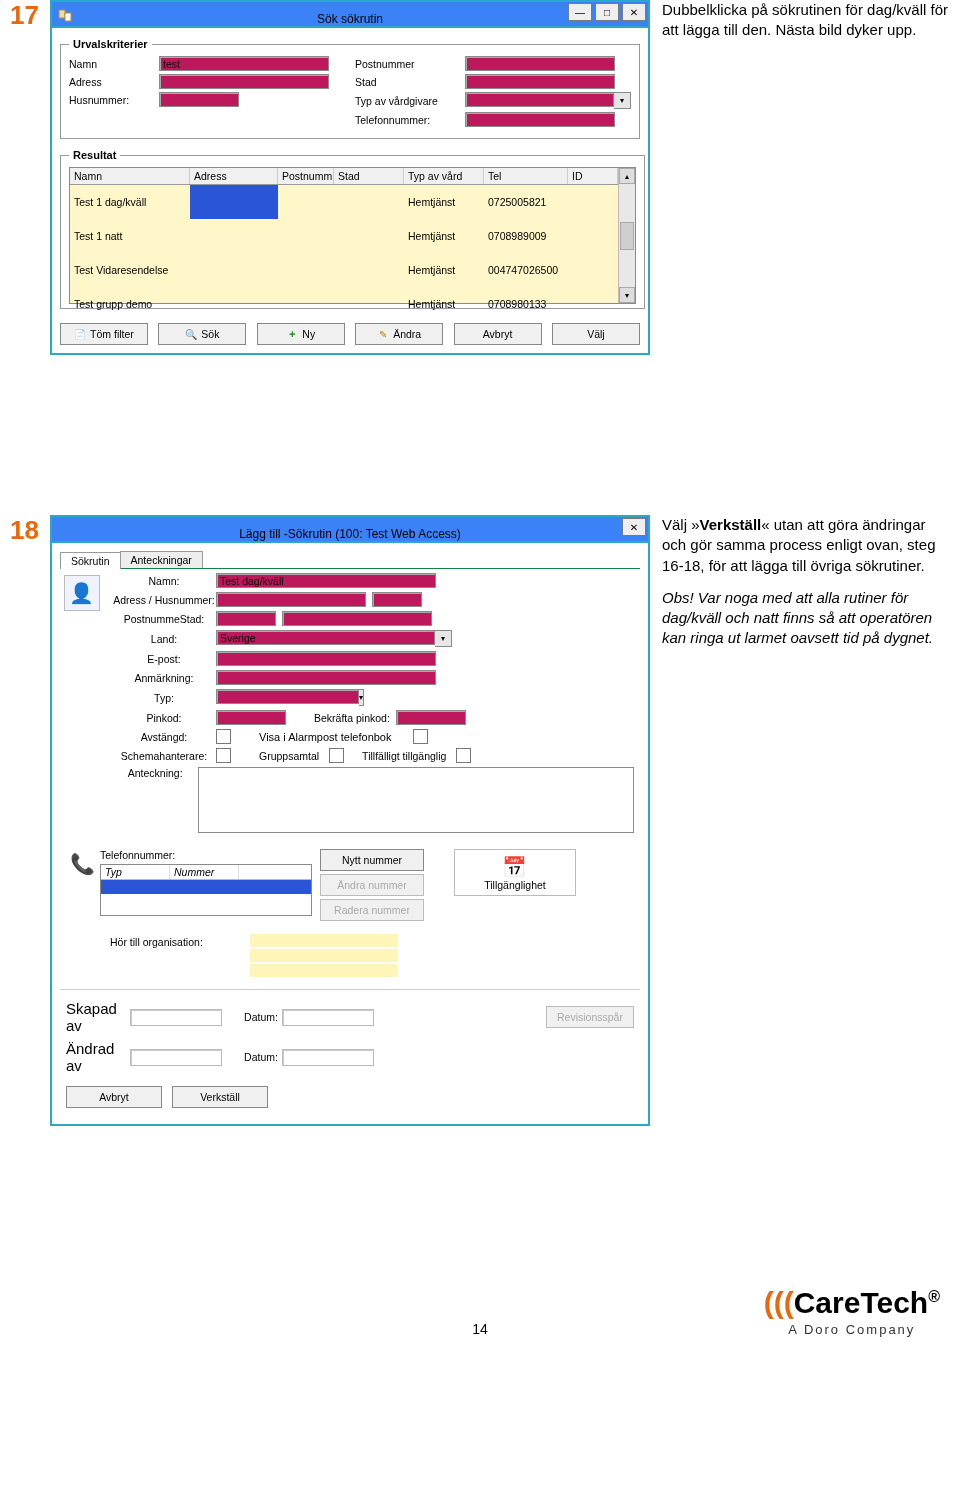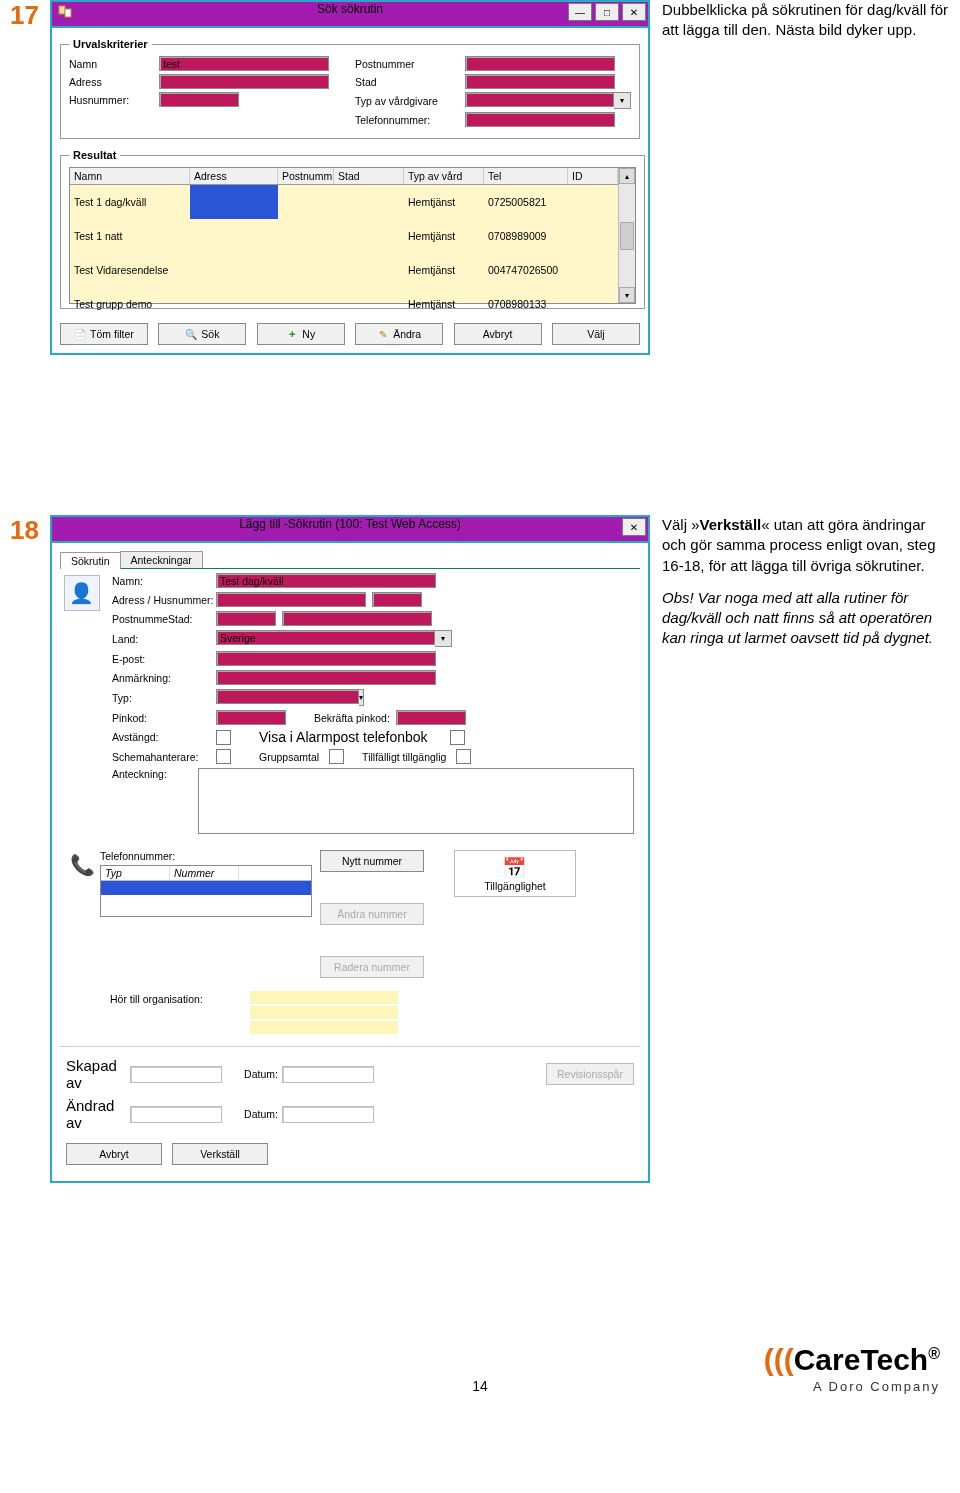--- a/index.html
+++ b/index.html
@@ -44,24 +44,24 @@
   
   .win {
     border: 2px solid #2aa8c9;
     background: #fff;
     font-size: 10.5px;
     color: #000;
     width: 596px;
   }
   .titlebar {
     height: 24px;
-    background: #a21caf;
+    background: #3b82f6;
     border-bottom: 2px solid #2aa8c9;
     display: flex;
-    align-items: flex-start;
+    align-items: flex-end;
     position: relative;
   }
   .titlebar .app-icon {
     width: 20px; height: 20px;
     margin-left: 3px;
     display:flex; align-items:center; justify-content:center;
   }
   .titlebar .title {
     position: absolute;
     left: 0; right: 0;
@@ -231,21 +231,21 @@
     display:flex;align-items:center;justify-content:center;font-size:20px;color:#6b88c6;
   }
   .grid2 {
     display:flex;
   }
   .grid2 .left {
     width:44px; padding:6px 4px 0 4px;
   }
   .grid2 .right { flex:1; padding:4px 6px 0 0; }
   .frow2{ display:flex; align-items:center; margin-bottom:4px;}
-  .frow2 .lbl{width:104px;font-size:10.5px;}
+  .frow2 .lbl{width:104px;font-size:10.5px;text-align:center;}
   .frow2 .lbl2{width:110px;font-size:10.5px;}
   .chk{
     width:13px;height:13px;border:1px solid #777;background:#fff;display:inline-block;
   }
   .notes{
     width:100%; height:64px; border:1px solid #8a8a8a; background:#fff;
   }
   .sep{ height:8px; }
   .phone-sect{
     display:flex; align-items:flex-start; padding:4px 6px;
@@ -254,21 +254,21 @@
     width:34px;height:30px;display:flex;align-items:center;justify-content:center;font-size:20px;color:#888;
   }
   .phone-table{
     width:210px;height:50px;border:1px solid #8a8a8a;background:#fff;font-size:10.5px;
   }
   .phone-table .ph-head{
     display:flex;background:#fff;border-bottom:1px solid #bbb;font-style:italic;
   }
   .phone-table .ph-head > div{padding:1px 4px;width:60px;border-right:1px solid #ddd;}
   .phone-btns{
-    display:flex;flex-direction:column;margin-left:8px;gap:28px;
+    display:flex;flex-direction:column;margin-left:8px;
   }
   .phone-btns .btn{min-width:86px;margin-bottom:3px;}
   .phone-btns .btn.disabled{color:#aaa;border-color:#bbb;}
   .avail-box{
     margin-left:30px;border:1px solid #bbb;padding:5px 10px 4px 10px;
     display:flex;flex-direction:column;align-items:center;font-size:10.5px;width:100px;
   }
   .avail-box .ic{font-size:20px;color:#c94b00;}
   .org-row{
     display:flex;align-items:flex-start;padding:6px 6px;
@@ -295,21 +295,21 @@
     align-items:flex-end;
     margin-top: 160px;
     padding-right: 10px;
     position: relative;
   }
   .page-number {
     position:absolute; left:50%; transform:translateX(-50%);
     font-size:14px;
   }
   .logo {
-    text-align:right;
+    text-align:center;
   }
   .logo .brand {
     font-size:30px; font-weight:bold; letter-spacing:0;
   }
   .logo .brand .wave{color:#e8680b;}
   .logo .brand .reg{font-size:16px;vertical-align:super;}
   .logo .tag{font-size:13px;color:#333;letter-spacing:2px;margin-top:2px;}
 </style>
 </head>
 <body>
@@ -534,21 +534,21 @@
               <div class="frow2">
                 <div class="lbl">Pinkod:</div>
                 <input class="txt sunken" style="width: 70px; margin-right: 28px;">
                 <div class="lbl2" style="width:auto;margin-right:6px">Bekräfta pinkod:</div>
                 <input class="txt sunken" style="width: 70px;">
               </div>
               <div class="frow2">
                 <div class="lbl">Avstängd:</div>
                 <span class="chk"></span>
                 <div style="width:28px"></div>
-                <div style="font-size:14px;margin-right:22px">Visa i Alarmpost telefonbok</div>
+                <div style="font-size:11px;margin-right:22px">Visa i Alarmpost telefonbok</div>
                 <span class="chk"></span>
               </div>
               <div class="frow2">
                 <div class="lbl">Schemahanterare:</div>
                 <span class="chk"></span>
                 <div style="width:28px"></div>
                 <div style="font-size:10.5px;margin-right:10px">Gruppsamtal</div>
                 <span class="chk"></span>
                 <div style="width:18px"></div>
                 <div style="font-size:10.5px;margin-right:10px">Tillfälligt tillgänglig</div>

